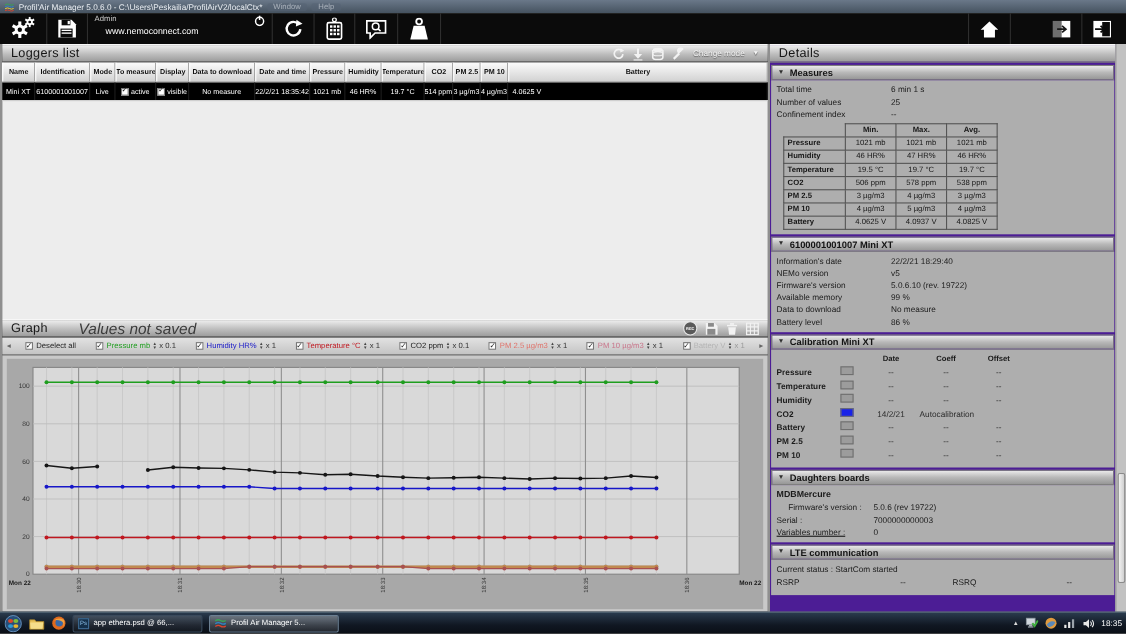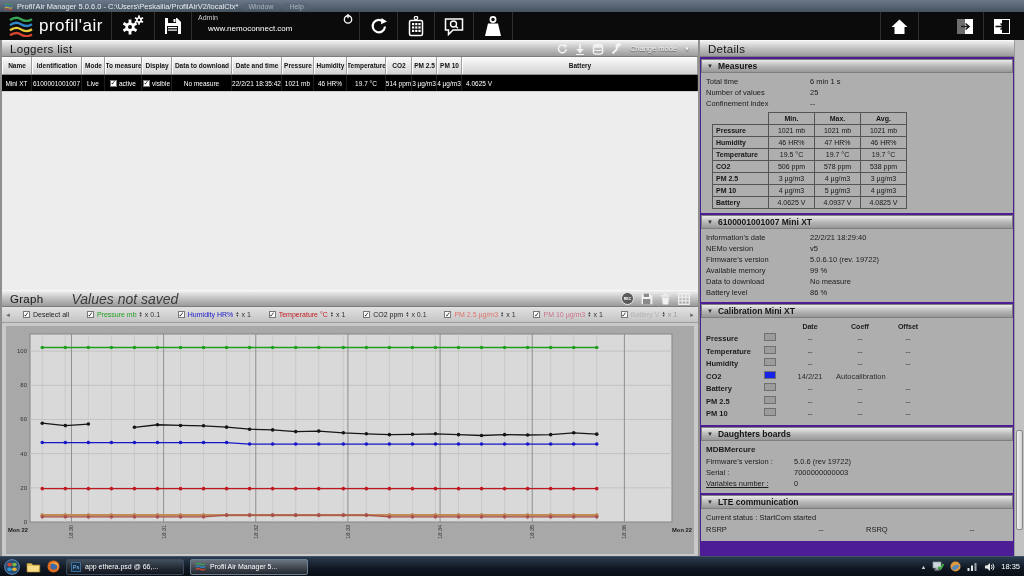--- a/index.html
+++ b/index.html
@@ -87,29 +87,20 @@
     <path d="M2 12 Q9 7 15 11 T28 11" stroke="#2f86c9" fill="none" stroke-width="3"></path>
     <path d="M2 18 Q9 13 15 17 T28 17" stroke="#e8c93a" fill="none" stroke-width="3"></path>
     <path d="M2 24 Q9 19 15 23 T28 23" stroke="#d8452e" fill="none" stroke-width="3"></path>
   </svg>
   <span>Profil'Air Manager 5.0.6.0 - C:\Users\Peskailia/ProfilAirV2/localCtx*</span>
   <span class="menu">Window</span>
   <span class="menu">Help</span>
 </div>
 
 <div id="appbar">
-  <div id="brand">
-    <svg width="26" height="22" viewBox="0 0 30 26">
-      <path d="M2 6 Q9 1 15 5 T28 5" stroke="#3aa655" fill="none" stroke-width="2.8"></path>
-      <path d="M2 12 Q9 7 15 11 T28 11" stroke="#2f86c9" fill="none" stroke-width="2.8"></path>
-      <path d="M2 18 Q9 13 15 17 T28 17" stroke="#e8c93a" fill="none" stroke-width="2.8"></path>
-      <path d="M2 24 Q9 19 15 23 T28 23" stroke="#d8452e" fill="none" stroke-width="2.8"></path>
-    </svg>
-    <span class="bname">profil'air</span>
-  </div>
   <div class="abtn">
     <svg width="24" height="22" viewBox="0 0 24 22">
       <g transform="translate(9,12)" fill="#fff">
         <rect x="-1.4" y="-7.5" width="2.8" height="15"></rect>
         <rect x="-1.4" y="-7.5" width="2.8" height="15" transform="rotate(60)"></rect>
         <rect x="-1.4" y="-7.5" width="2.8" height="15" transform="rotate(120)"></rect>
         <circle r="4.6"></circle>
           <circle r="2" fill="#0b0b0b"></circle>
       </g>
       <g transform="translate(18,5) scale(.62)" fill="#fff">
@@ -820,21 +811,21 @@
     </div>
 
   <div class="sechdr">
     <span class="tri">▼</span>
     <span>Daughters boards</span>
   </div>
   <div class="seccontent">
     <div class="boardname">MDBMercure</div>
     <div id="daughters-info">
         <div class="kv">
-          <span class="k" style="width: 88px; flex: 0 0 88px;">Firmware's version :</span>
+          <span class="k" style="width: 88px; flex: 0 0 88px; text-align: center;">Firmware's version :</span>
           <span class="v">5.0.6 (rev 19722)</span>
         </div>
         <div class="kv">
           <span class="k" style="width: 88px; flex: 0 0 88px;">Serial :</span>
           <span class="v">7000000000003</span>
         </div>
         <div class="kv">
           <span class="k" style="width: 88px; flex: 0 0 88px; text-decoration: underline;">Variables number :</span>
           <span class="v">0</span>
         </div>

